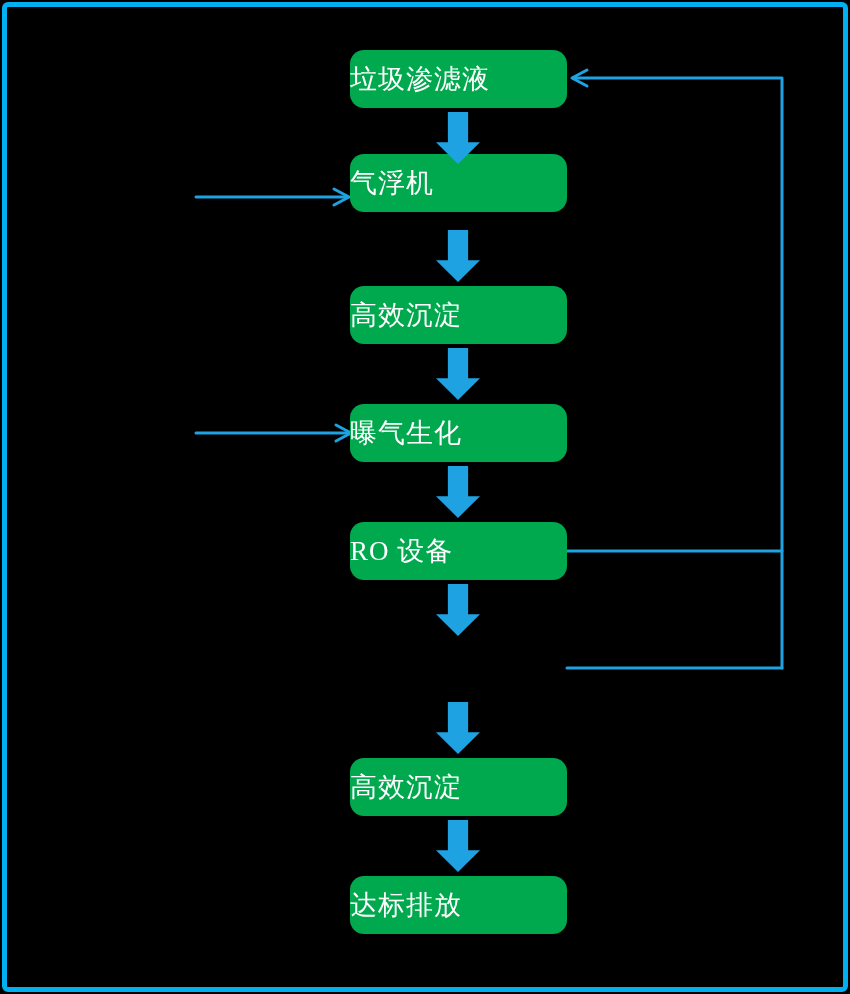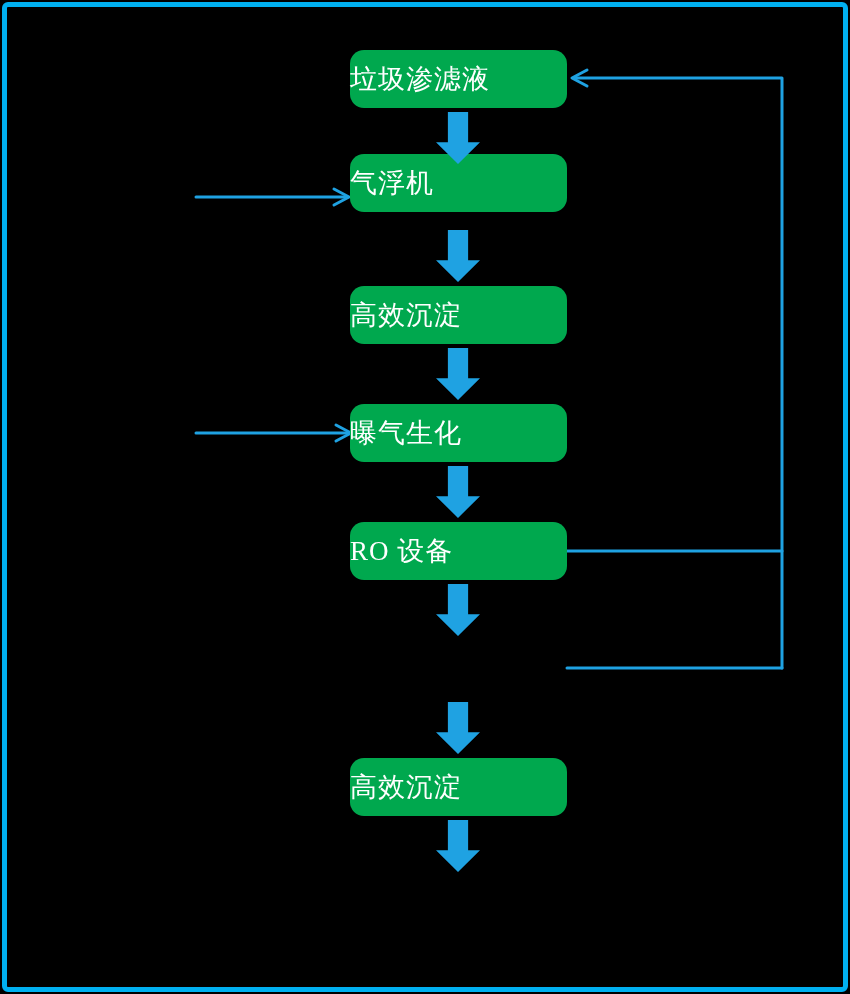--- a/index.html
+++ b/index.html
@@ -79,20 +79,23 @@
   </div>
   <div class="node n3">
     <span>曝气生化</span>
   </div>
   <div class="node n4">
     <span>RO 设备</span>
   </div>
   <div class="node n6">
     <span>高效沉淀</span>
   </div>
+  <div class="node n7">
+    <span>达标排放</span>
+  </div>
 
   <div class="block-arrow a0"></div>
   <div class="block-arrow a1"></div>
   <div class="block-arrow a2"></div>
   <div class="block-arrow a3"></div>
   <div class="block-arrow a4"></div>
   <div class="block-arrow a5"></div>
   <div class="block-arrow a6"></div>
 
 </div>

